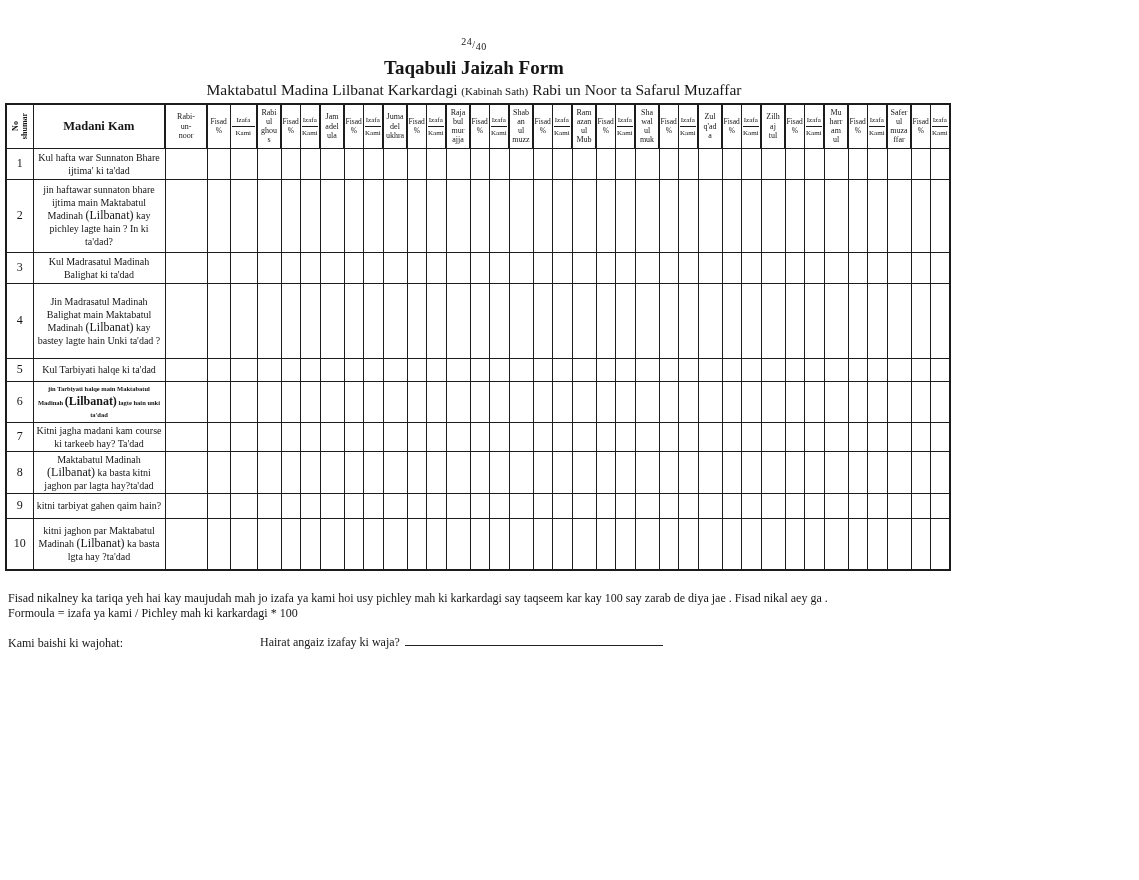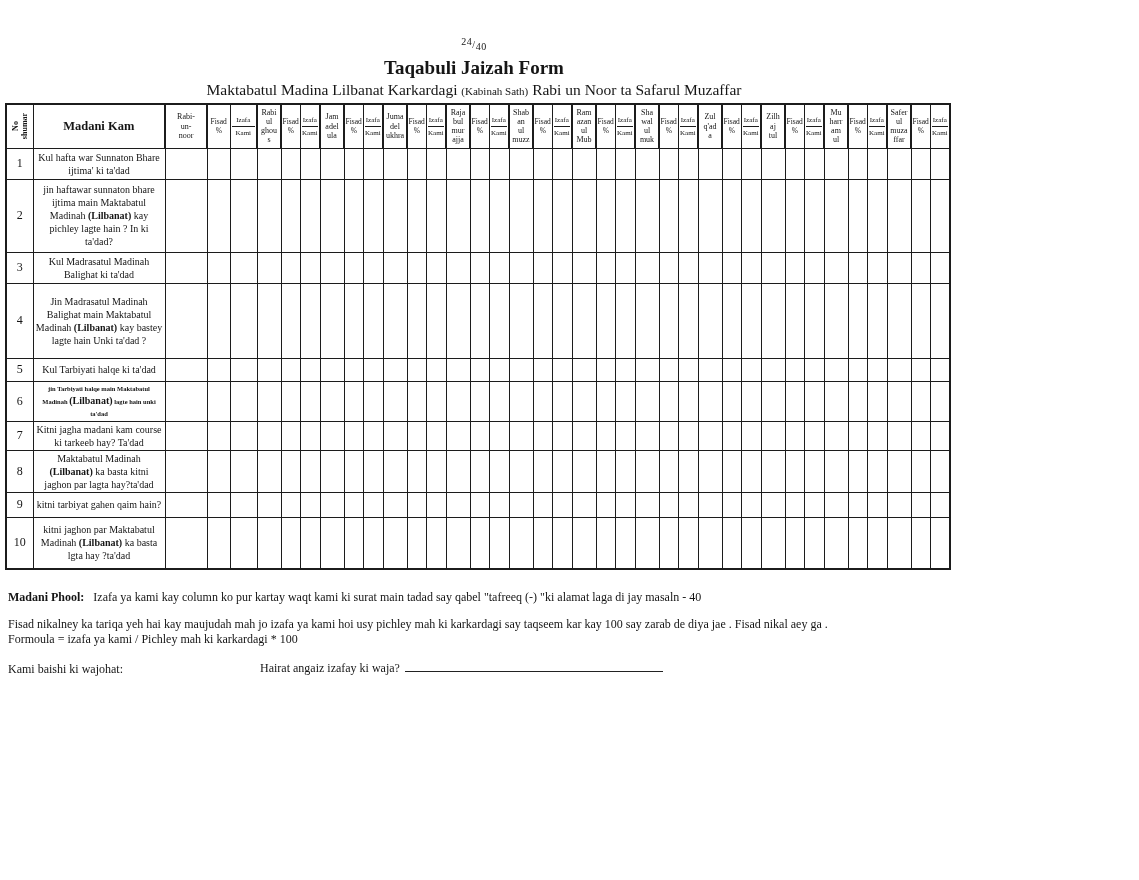--- a/index.html
+++ b/index.html
@@ -23,21 +23,21 @@
        font-size:8px;font-weight:bold;line-height:1.15;text-align:center;}
   th.taskh{font-weight:bold;font-size:12.5px;text-align:center;margin-top:36px;}
   th.mh{font-size:8px;font-weight:normal;white-space:pre-line;line-height:1.15;
         text-align:center;border-left:2px solid #1c1c1c;border-right:2px solid #1c1c1c;}
   th.fh{font-size:7.5px;font-weight:normal;white-space:pre-line;line-height:1.2;text-align:center;}
   th.ih{font-size:7px;font-weight:normal;text-align:center;}
   th.ih .iz{border-bottom:1px solid #1c1c1c;padding:1px 0 2px 0;margin:0 1px;}
   th.ih .km{padding-top:2px;}
   td.no{font-size:12px;text-align:center;}
   td.task{font-size:10px;line-height:13px;text-align:center;padding:1px 2px;}
-  td.task .smallseg{font-size:10px;font-weight:bold;}
+  td.task .smallseg{font-size:12px;}
   tr.tiny td.task{font-size:6.5px;font-weight:bold;line-height:12px;}
 
   .notes{margin:20px 0 0 8px;font-size:12px;}
   .note1{margin:0 0 12px 0;}
   .note1 .lbl{font-weight:bold;}
   .note2{margin:0;}
   .note3{margin:0;}
   .reasons{display:flex;margin-top:9px;}
   .reasons-label{width:252px;display:flex;align-items:center;}
   .qcol .q{margin:2px 0 6px 0;text-align:right;}
@@ -618,21 +618,20 @@
           <td></td>
           <td></td>
           <td></td>
           <td></td>
           <td></td>
         </tr>
       </tbody>
   </table>
 
   <div class="notes">
-    <p class="note1"><span class="lbl">Madani Phool:</span>&nbsp;&nbsp; <span>Izafa ya kami kay column ko pur kartay waqt kami ki surat main tadad say qabel  "tafreeq (-) "ki alamat laga di  jay masaln  - 40</span></p>
     <p class="note2">Fisad nikalney ka tariqa yeh hai kay maujudah mah jo izafa ya kami hoi usy pichley mah ki karkardagi  say taqseem kar kay  100 say zarab de diya jae . Fisad nikal aey ga .</p>
     <p class="note3">Formoula = izafa ya kami  / Pichley mah ki karkardagi * 100</p>
     <div class="reasons">
       <div class="reasons-label">Kami baishi ki wajohat:</div>
       <div class="qcol">
         <div class="q"><span>Hairat angaiz izafay ki waja?</span><span class="blank blank1"></span></div>
       </div>
     </div>
   </div>
 

